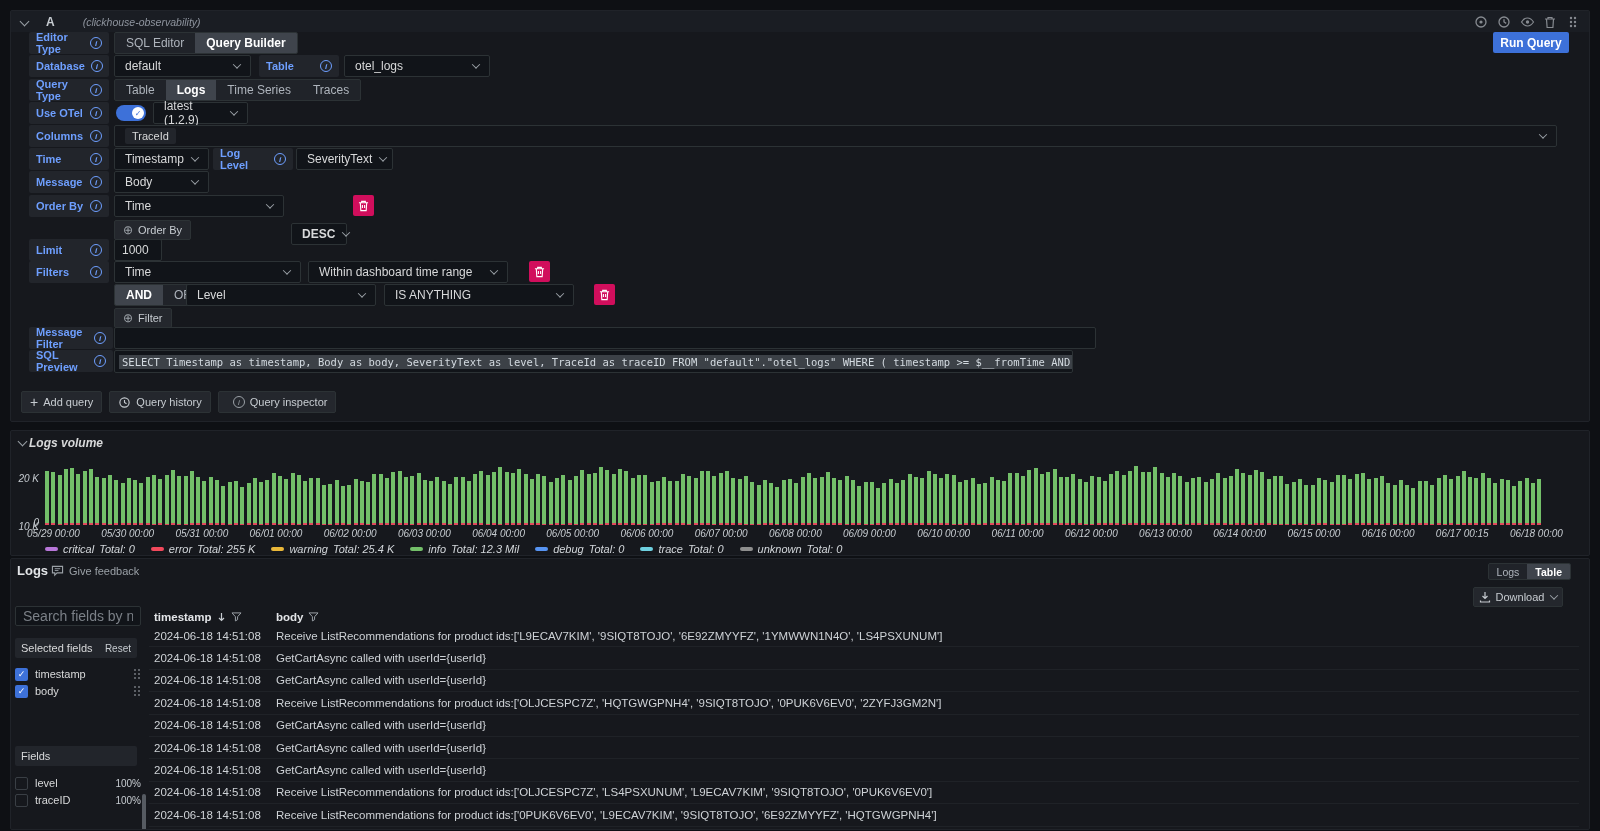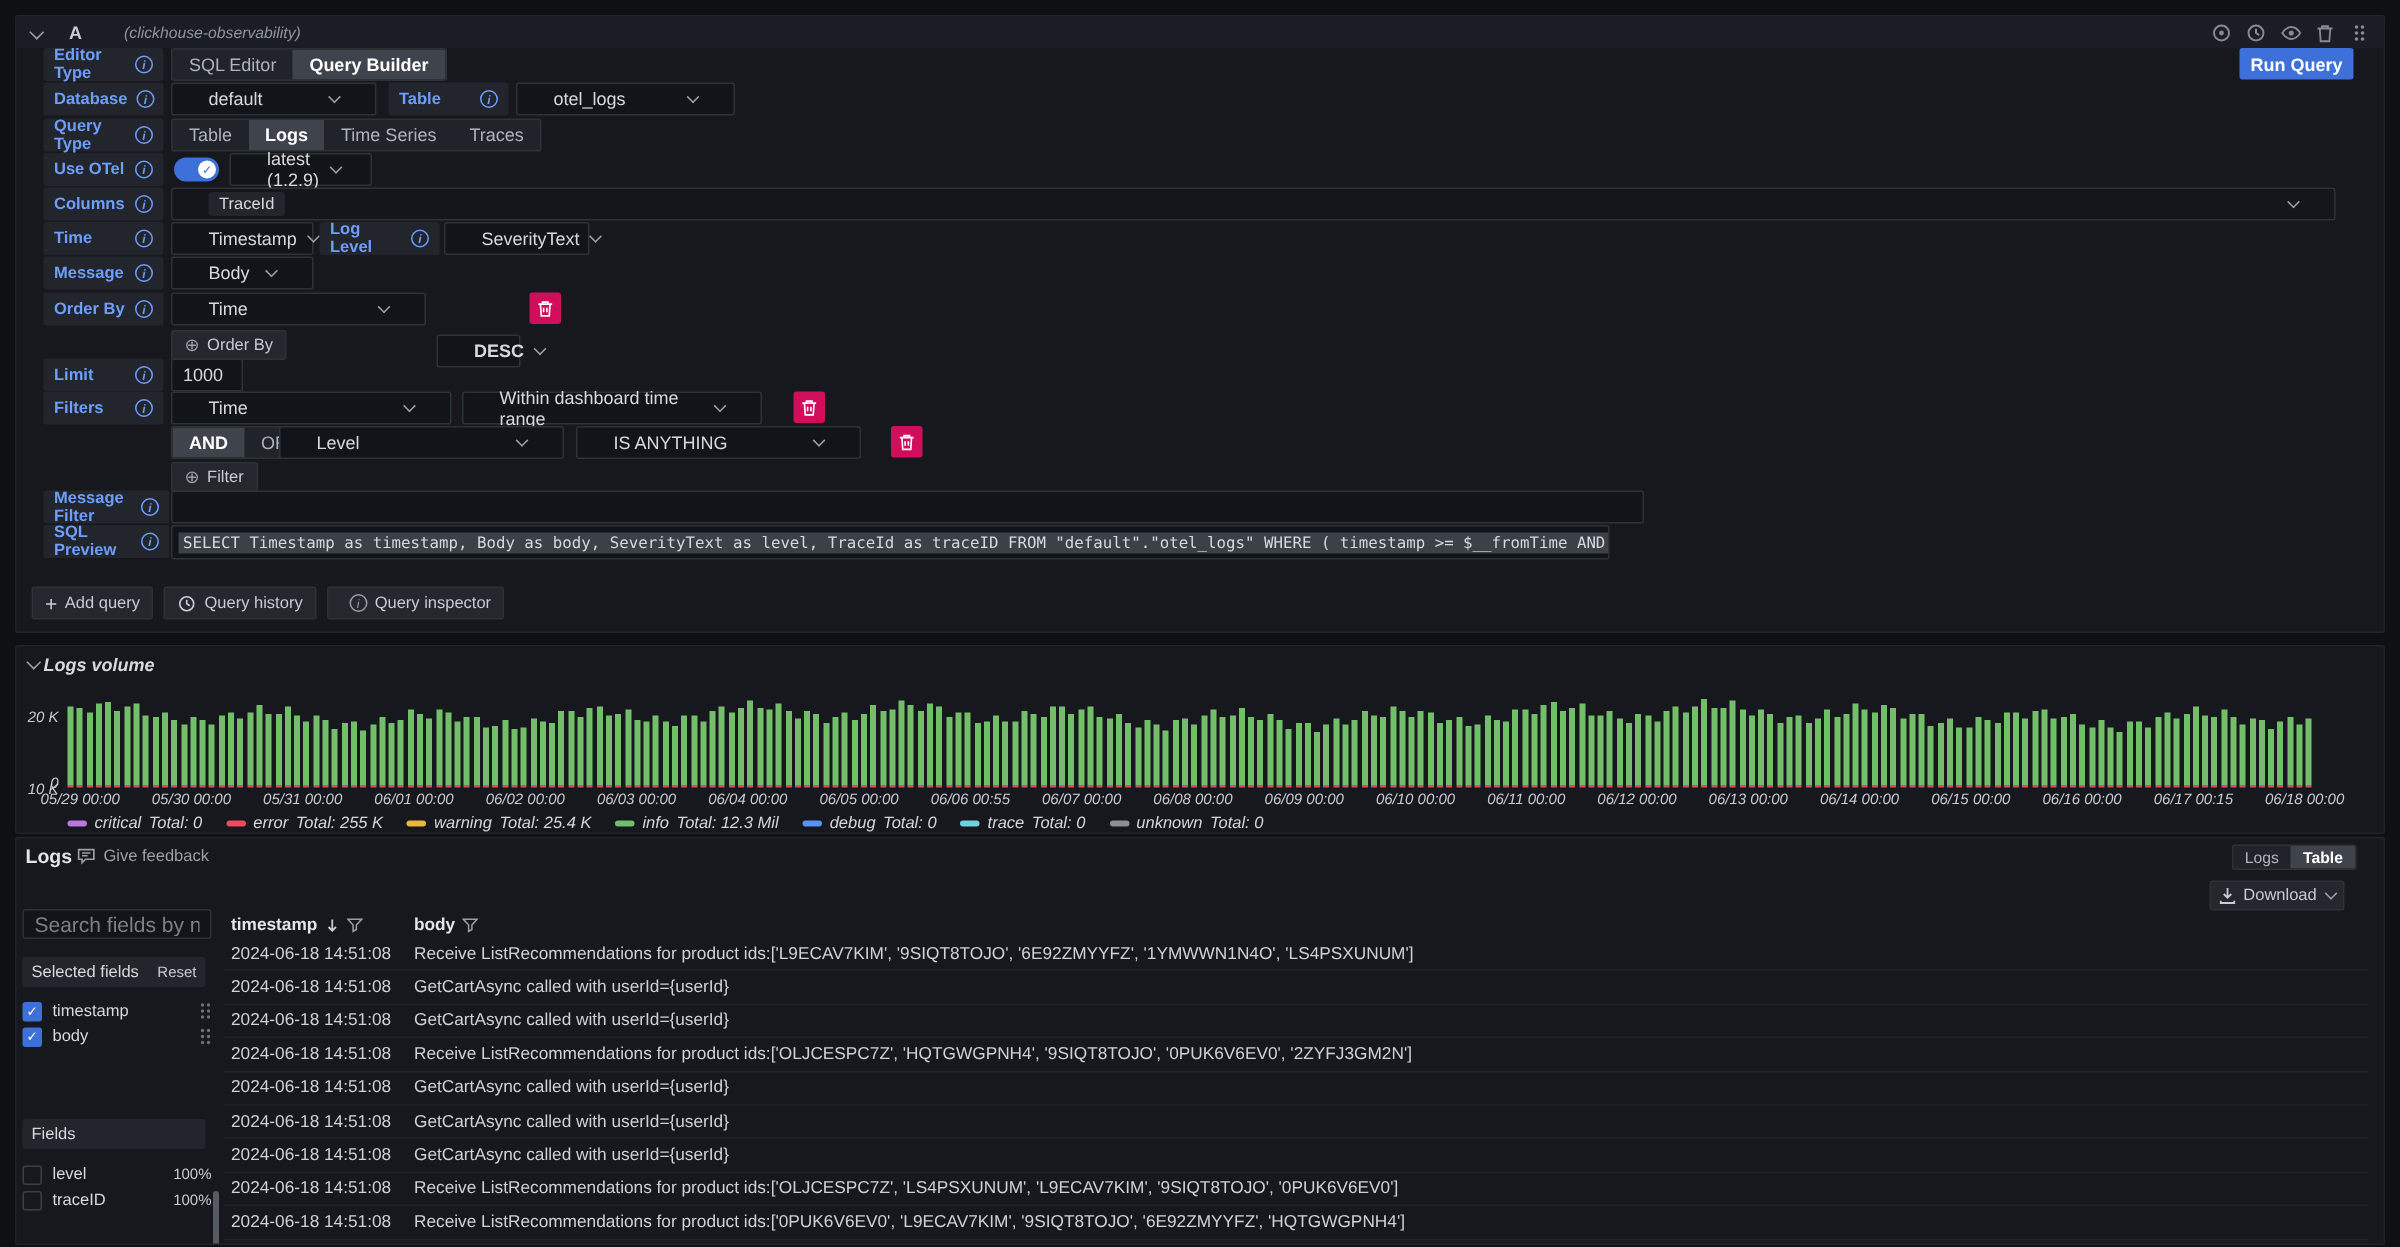--- a/index.html
+++ b/index.html
@@ -7,21 +7,21 @@
   .panel { position:absolute; left:10px; width:1580px; background:#16181d; border:1px solid #202329; border-radius:2px; }
 
   
   .chip { position:absolute; height:22px; background:#22252b; border-radius:2px; color:#6e9fff; font-size:11px; font-weight:600;
           display:flex; align-items:center; justify-content:space-between; padding:0 7px; }
   .info { width:12px; height:12px; border:1px solid #6e9fff; border-radius:50%; display:inline-flex; align-items:center; justify-content:center;
           font-size:8px; font-style:italic; flex:0 0 auto; margin-left:6px; }
   .info::after { content:"i"; }
   .info.gray { border-color:#9aa0a6; color:#9aa0a6; }
   .sel { position:absolute; height:22px; background:#111419; border:1px solid #2c3235; border-radius:2px; color:#d8d9da; font-size:12px;
-         display:flex; align-items:center; justify-content:space-between; padding:0 24px; cursor:pointer; }
+         display:flex; align-items:center; justify-content:space-between; padding:0 10px; cursor:pointer; }
   .chev { width:6px; height:6px; border-right:1.4px solid #9aa0a6; border-bottom:1.4px solid #9aa0a6; transform:rotate(45deg) translate(-1px,-1px); flex:0 0 auto; margin-left:8px; }
   .rgroup { position:absolute; height:22px; display:flex; background:#202329; border:1px solid #2c3235; border-radius:2px; overflow:hidden; }
   .seg { padding:0 11px; font-size:12px; color:#aeb4bc; display:flex; align-items:center; cursor:pointer; }
   .seg.active { background:#3f444c; color:#fff; font-weight:700; }
   .btn-sm { position:absolute; height:20px; background:#24272d; border:1px solid #2c3235; border-radius:2px; color:#c7ccd1; font-size:11px;
             display:inline-flex; align-items:center; gap:5px; padding:0 8px; cursor:pointer; }
   .plusc::before { content:"⊕"; color:#9aa0a6; font-size:12px; }
   .plus::before { content:"+"; color:#c7ccd1; font-size:14px; }
   .trash-btn { position:absolute; width:21px; height:21px; background:#d10e5c; border-radius:2px; display:flex; align-items:center; justify-content:center; cursor:pointer; }
   .input { position:absolute; height:22px; background:#111419; border:1px solid #2c3235; border-radius:2px; color:#d8d9da; font-size:12px; padding:0 7px; }
@@ -572,21 +572,21 @@
     </div>
   <div id="x-labels">
       <span>05/29 00:00</span>
       <span>05/30 00:00</span>
       <span>05/31 00:00</span>
       <span>06/01 00:00</span>
       <span>06/02 00:00</span>
       <span>06/03 00:00</span>
       <span>06/04 00:00</span>
       <span>06/05 00:00</span>
-      <span>06/06 00:55</span>
+      <span>06/06 00:00</span>
       <span>06/07 00:00</span>
       <span>06/08 00:00</span>
       <span>06/09 00:00</span>
       <span>06/10 00:00</span>
       <span>06/11 00:00</span>
       <span>06/12 00:00</span>
       <span>06/13 00:00</span>
       <span>06/14 00:00</span>
       <span>06/15 00:00</span>
       <span>06/16 00:00</span>

